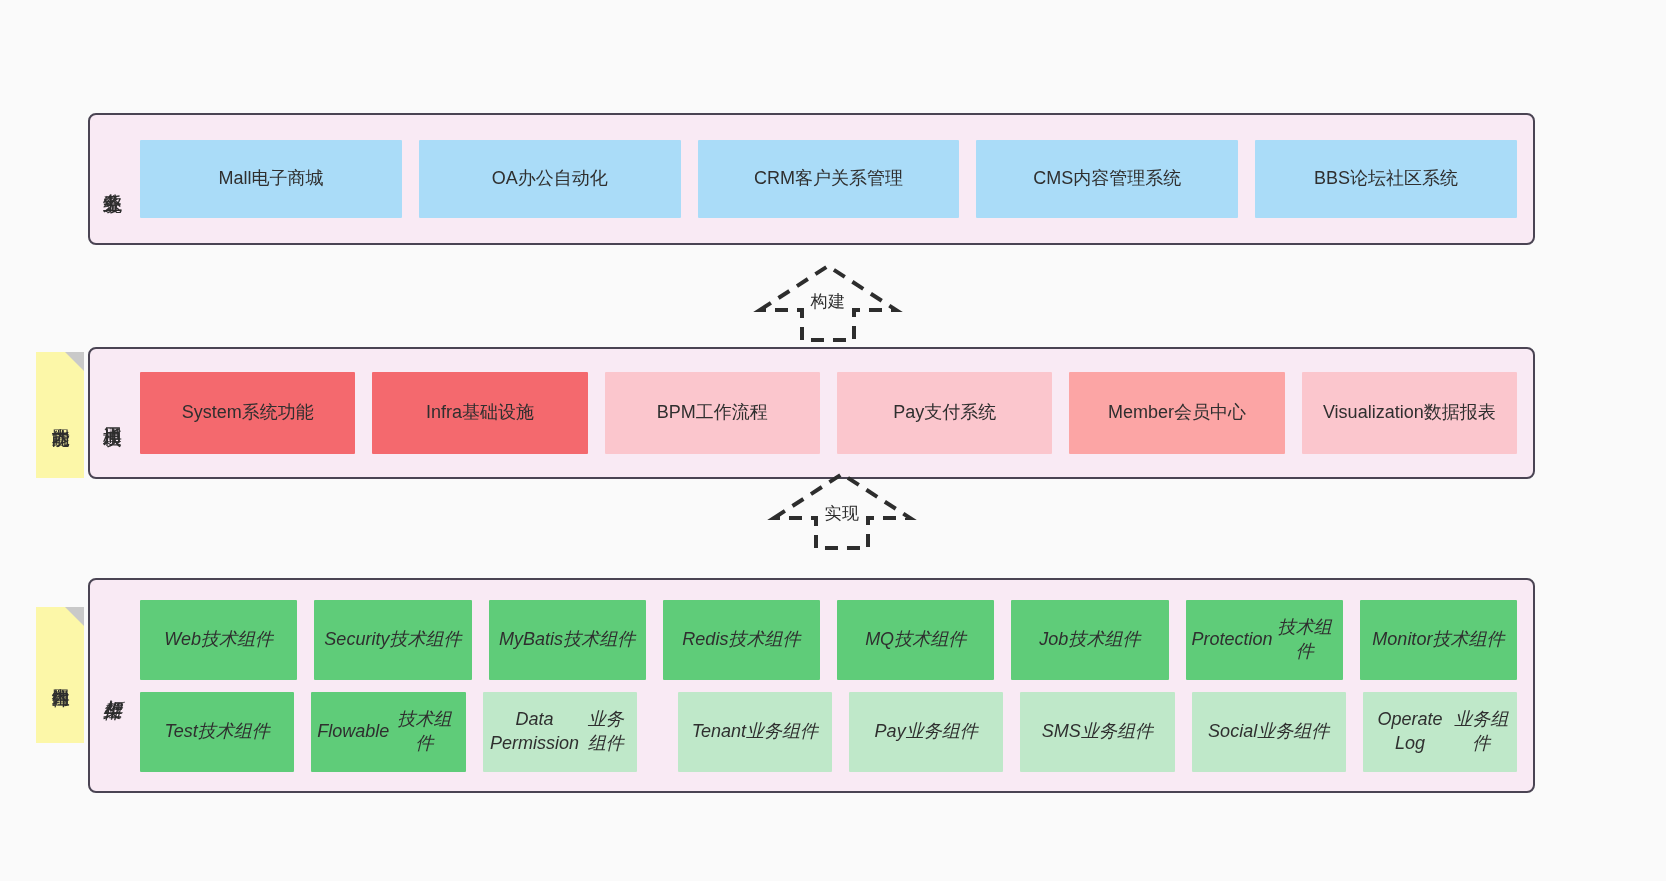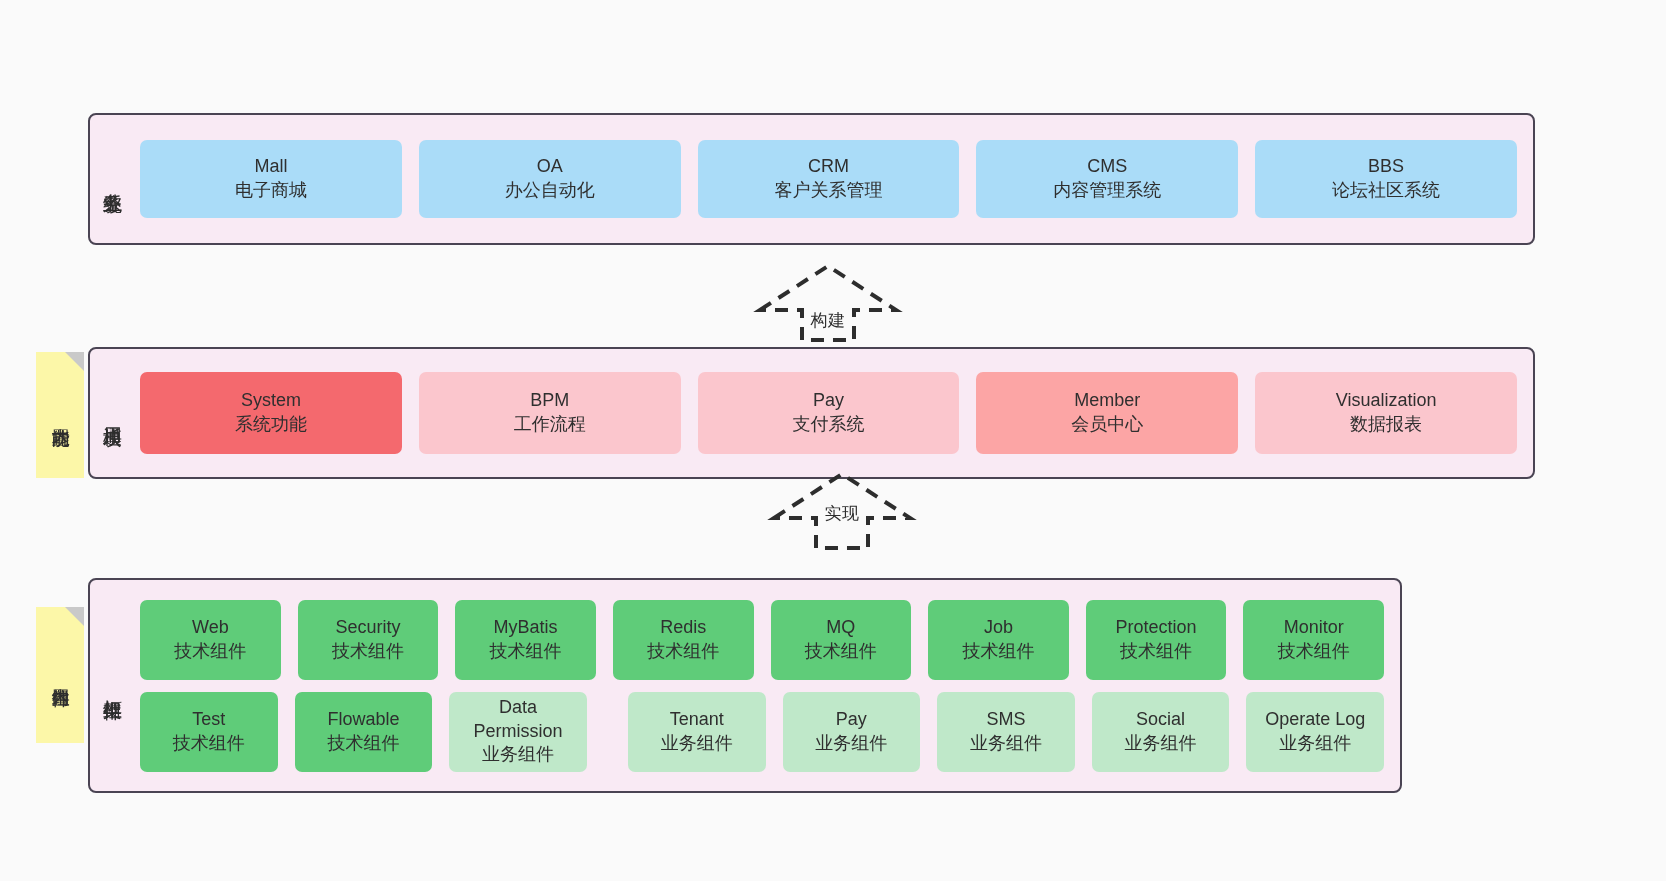--- a/index.html
+++ b/index.html
@@ -61,23 +61,23 @@
   }
 
   .row {
     display: flex;
     gap: 17px;
     align-items: stretch;
   }
 
   .card {
     flex: 1 1 0;
-    border-radius: 7px;
-    display: flex;
-    flex-direction: column;
+    border-radius: 1px;
+    display: flex;
+    flex-direction: row;
     align-items: center;
     justify-content: center;
     text-align: center;
     font-size: 18px;
     line-height: 1.33;
     color: #2f2f2f;
     box-sizing: border-box;
     padding: 4px 6px;
     user-select: none;
   }
@@ -162,36 +162,40 @@
           <span class="sub">论坛社区系统</span>
         </div>
       </div>
     </div>
   </div>
 
   <div class="arrow-wrap" style="left:758px; top:262px; width:140px; height:80px;">
     <svg width="140" height="80" viewBox="0 0 140 80">
       <path d="M 2 48 L 70 4 L 138 48 L 96 48 L 96 78 L 44 78 L 44 48 Z" fill="none" stroke="#2d2d2d" stroke-width="4" stroke-dasharray="13 9" stroke-linejoin="miter"></path>
     </svg>
-    <div class="arrow-label" style="top:47px;">构建</div>
+    <div class="arrow-label" style="top:28px;">构建</div>
   </div>
 
   <div class="sticky" id="sticky-builtin-function" style="left: 36px; top: 352px; height: 126px; background: rgb(252, 247, 168);">
     <div class="fold"></div>
     <span>内置功能</span>
   </div>
 
   <div class="layer" id="layer-common" style="left: 88px; top: 347px; width: 1447px; height: 132px; background: rgb(249, 234, 244); border-color: rgb(74, 68, 83);">
     <div class="layer-title">通用模块</div>
     <div class="layer-body">
       <div class="row row-mid">
         <div class="card c-red-strong" style="background: rgb(244, 105, 110);">
           <span class="ttl">System</span>
           <span class="sub">系统功能</span>
         </div>
+        <div class="card c-red-strong" style="background: rgb(244, 105, 110);">
+          <span class="ttl">Infra</span>
+          <span class="sub">基础设施</span>
+        </div>
         <div class="card c-red-light" style="background: rgb(251, 198, 205);">
           <span class="ttl">BPM</span>
           <span class="sub">工作流程</span>
         </div>
         <div class="card c-red-light" style="background: rgb(251, 198, 205);">
           <span class="ttl">Pay</span>
           <span class="sub">支付系统</span>
         </div>
         <div class="card c-red-light" style="background: #fca5a5;">
           <span class="ttl">Member</span>
@@ -210,21 +214,21 @@
       <path d="M 2 48 L 70 4 L 138 48 L 96 48 L 96 78 L 44 78 L 44 48 Z" fill="none" stroke="#2d2d2d" stroke-width="4" stroke-dasharray="13 9" stroke-linejoin="miter"></path>
     </svg>
     <div class="arrow-label" style="top:32px;">实现</div>
   </div>
 
   <div class="sticky" id="sticky-builtin-component" style="left: 36px; top: 607px; height: 136px; background: rgb(252, 247, 168);">
     <div class="fold"></div>
     <span>内置组件</span>
   </div>
 
-  <div class="layer" id="layer-framework" style="left: 88px; top: 578px; width: 1314px; height: 215px; background: rgb(249, 234, 244); border-color: rgb(74, 68, 83);">
+  <div class="layer" id="layer-framework" style="left: 88px; top: 578px; width: 1447px; height: 215px; background: rgb(249, 234, 244); border-color: rgb(74, 68, 83); font-style: italic;">
     <div class="layer-title">框架组件</div>
     <div class="layer-body">
 
       <div class="row row-small">
         <div class="card c-green-strong" style="background: rgb(95, 204, 121);">
           <span class="ttl">Web</span>
           <span class="sub">技术组件</span>
         </div>
         <div class="card c-green-strong" style="background: rgb(95, 204, 121);">
           <span class="ttl">Security</span>

